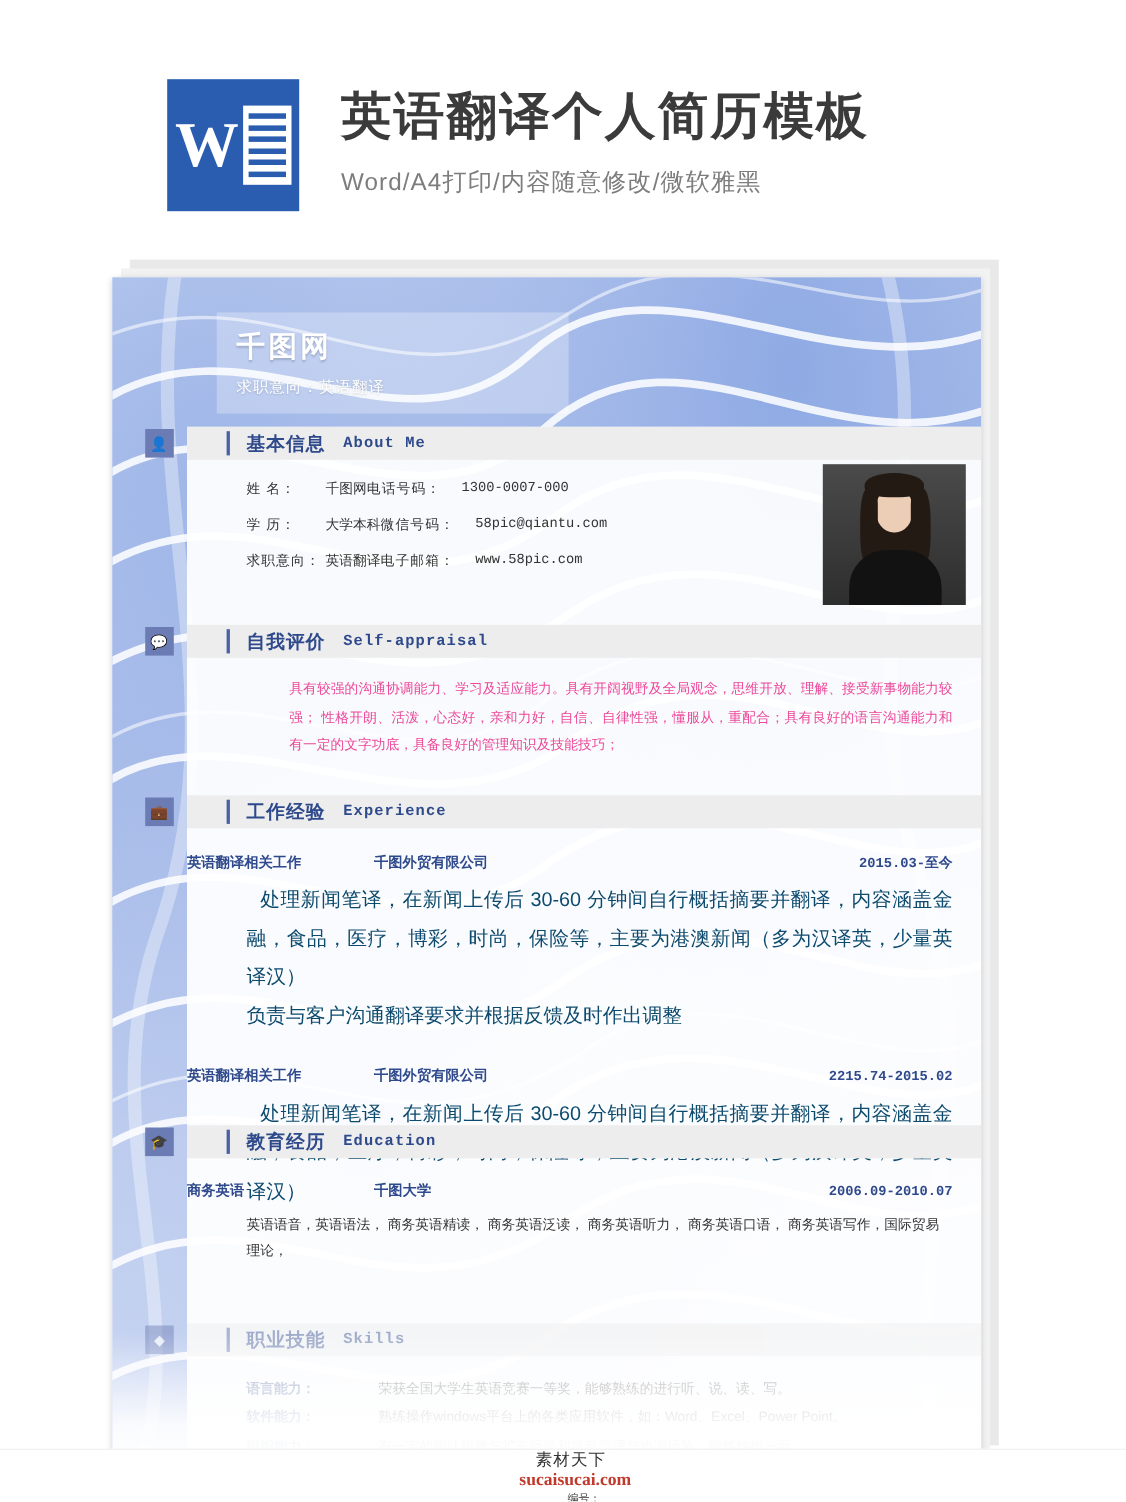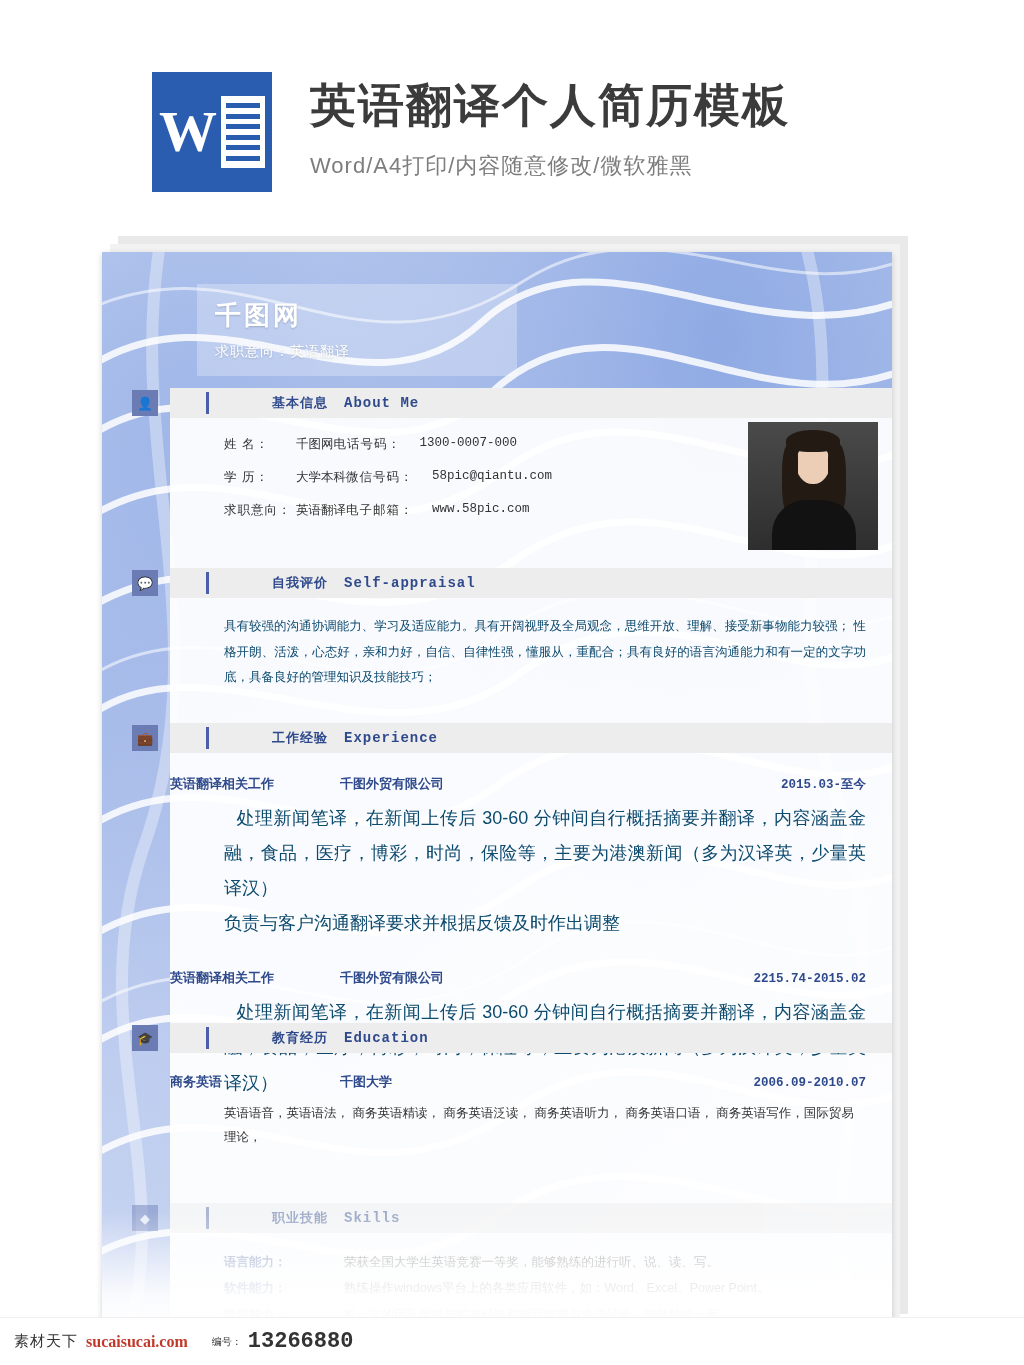--- a/index.html
+++ b/index.html
@@ -167,25 +167,24 @@
     align-items: center;
     justify-content: center;
   }
   .sec-accent {
     position: absolute;
     left: 36px; top: 4px;
     width: 3px; height: 22px;
     background: #4a5fa5;
   }
   .sec-title-zh {
-    font-size: 13px;
+    font-size: 17px;
     font-weight: bold;
     color: #2f4a8c;
     letter-spacing: 1px;
-    margin-left: 48px;
   }
   .sec-title-en {
     margin-left: 16px;
     font-size: 14px;
     font-weight: bold;
     color: #2f4a8c;
     font-family: "Liberation Mono", monospace;
     letter-spacing: 1px;
   }
 
@@ -259,22 +258,23 @@
     width: 84px; height: 52px;
     background: #121212;
     border-radius: 34px 34px 0 0;
   }
 
   
   .para {
     padding: 16px 26px 0 54px;
     font-size: 12.5px;
     line-height: 2.05;
-    color: #0c4a6e;
+    color: #ec4899;
     text-align: justify;
+    margin-left: 39px;
   }
 
   
   .entry-head {
     display: flex;
     align-items: baseline;
     font-size: 13px;
     font-weight: bold;
     color: #2f4a8c;
   }
@@ -330,20 +330,21 @@
   
   .footer {
     position: absolute;
     left: 0; bottom: 0;
     width: 1024px; height: 48px;
     background: #ffffff;
     display: flex;
     align-items: center;
     padding-left: 14px;
     border-top: 1px solid #efefef;
+    flex-direction: column;
   }
   .footer .site-zh {
     font-size: 15px;
     color: #333;
     letter-spacing: 1px;
   }
   .footer .site-en {
     margin-left: 8px;
     font-size: 16px;
     color: #c0392b;

